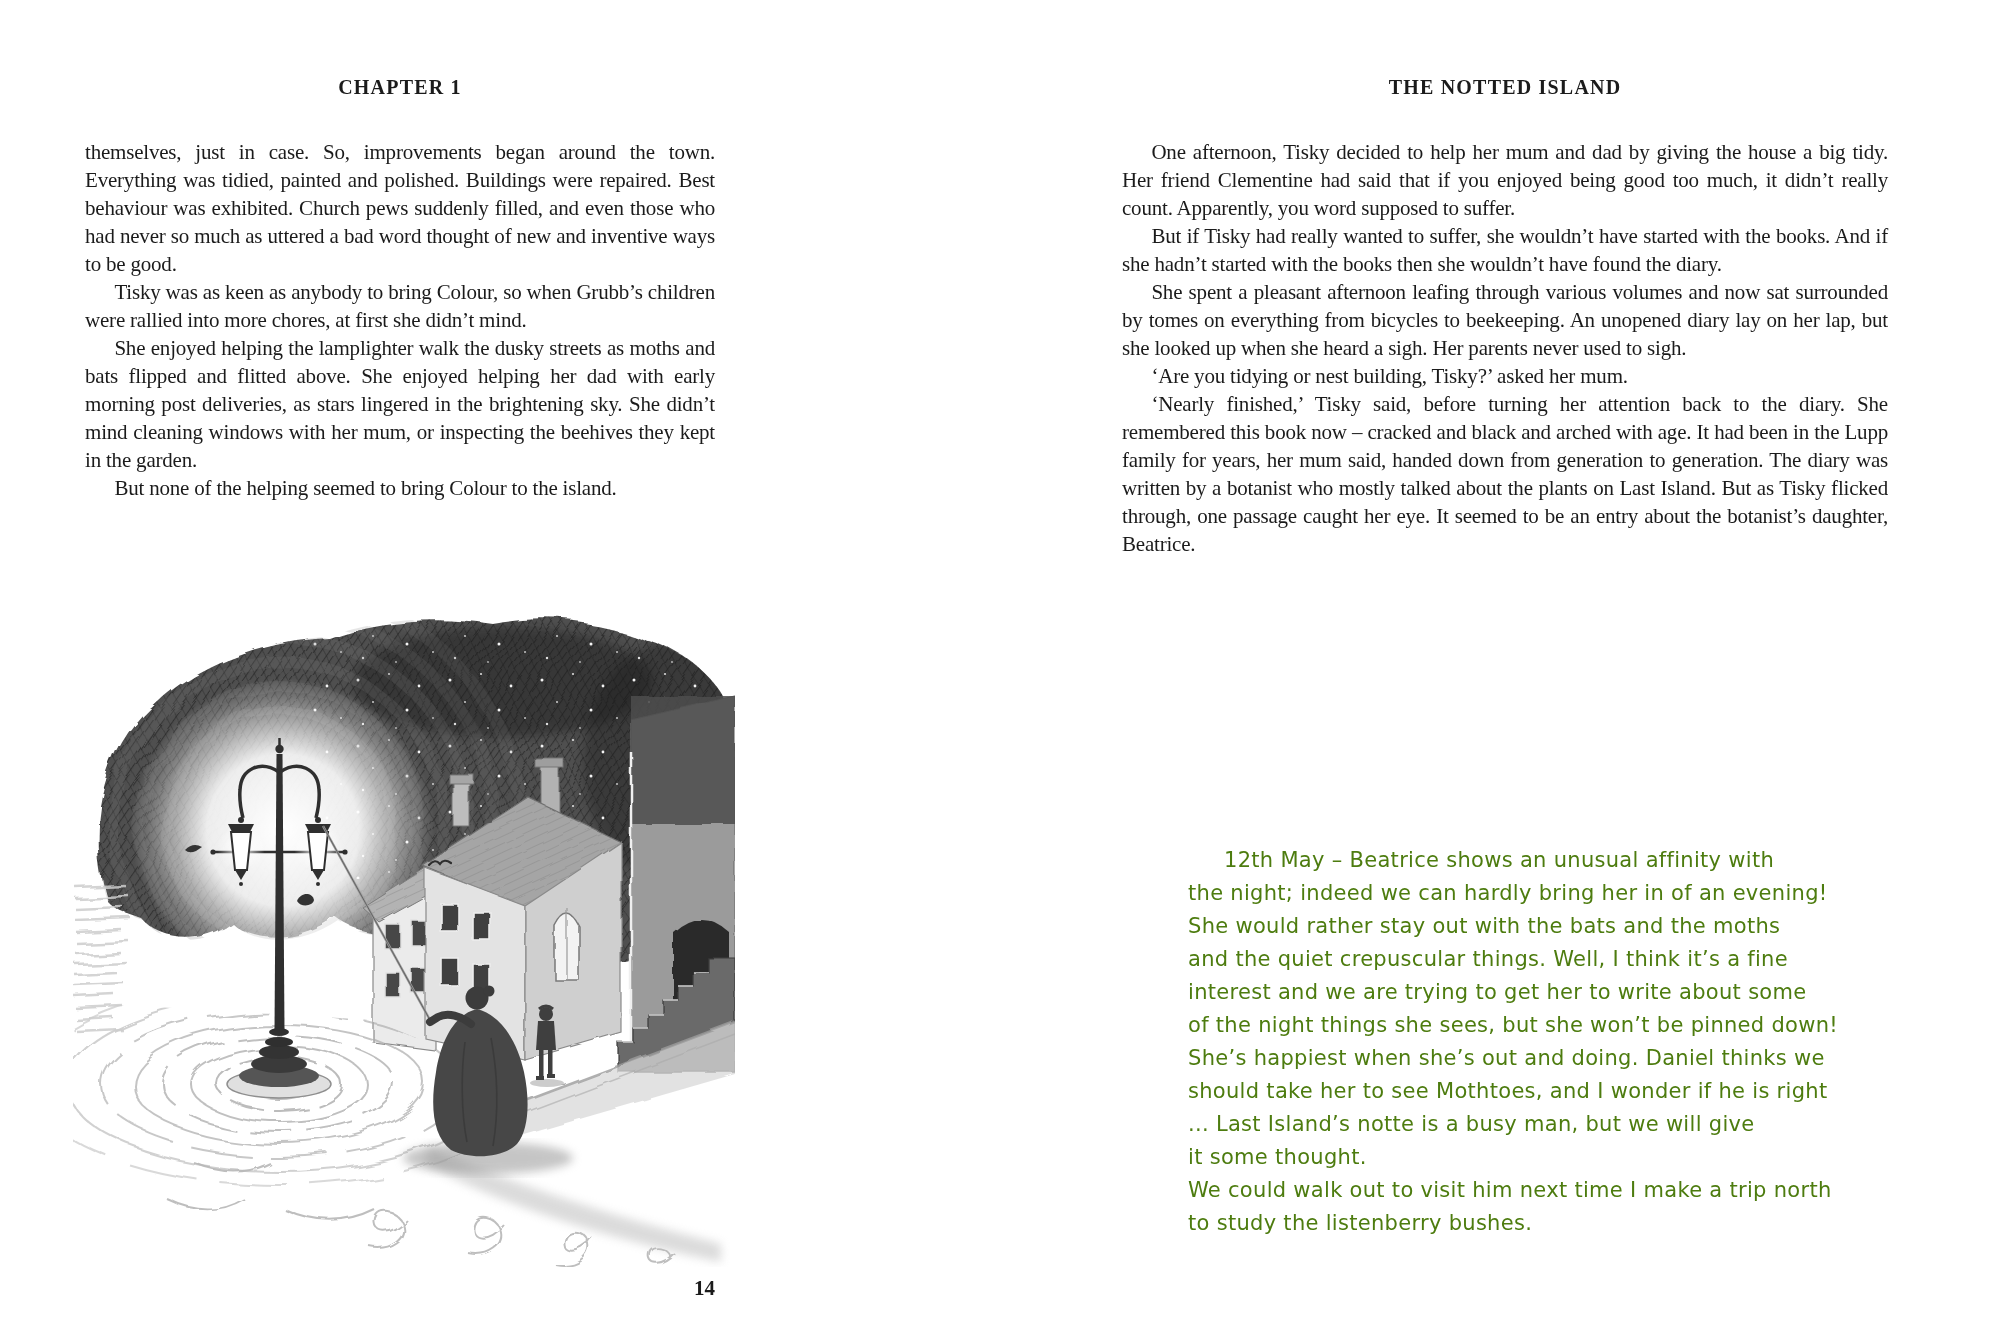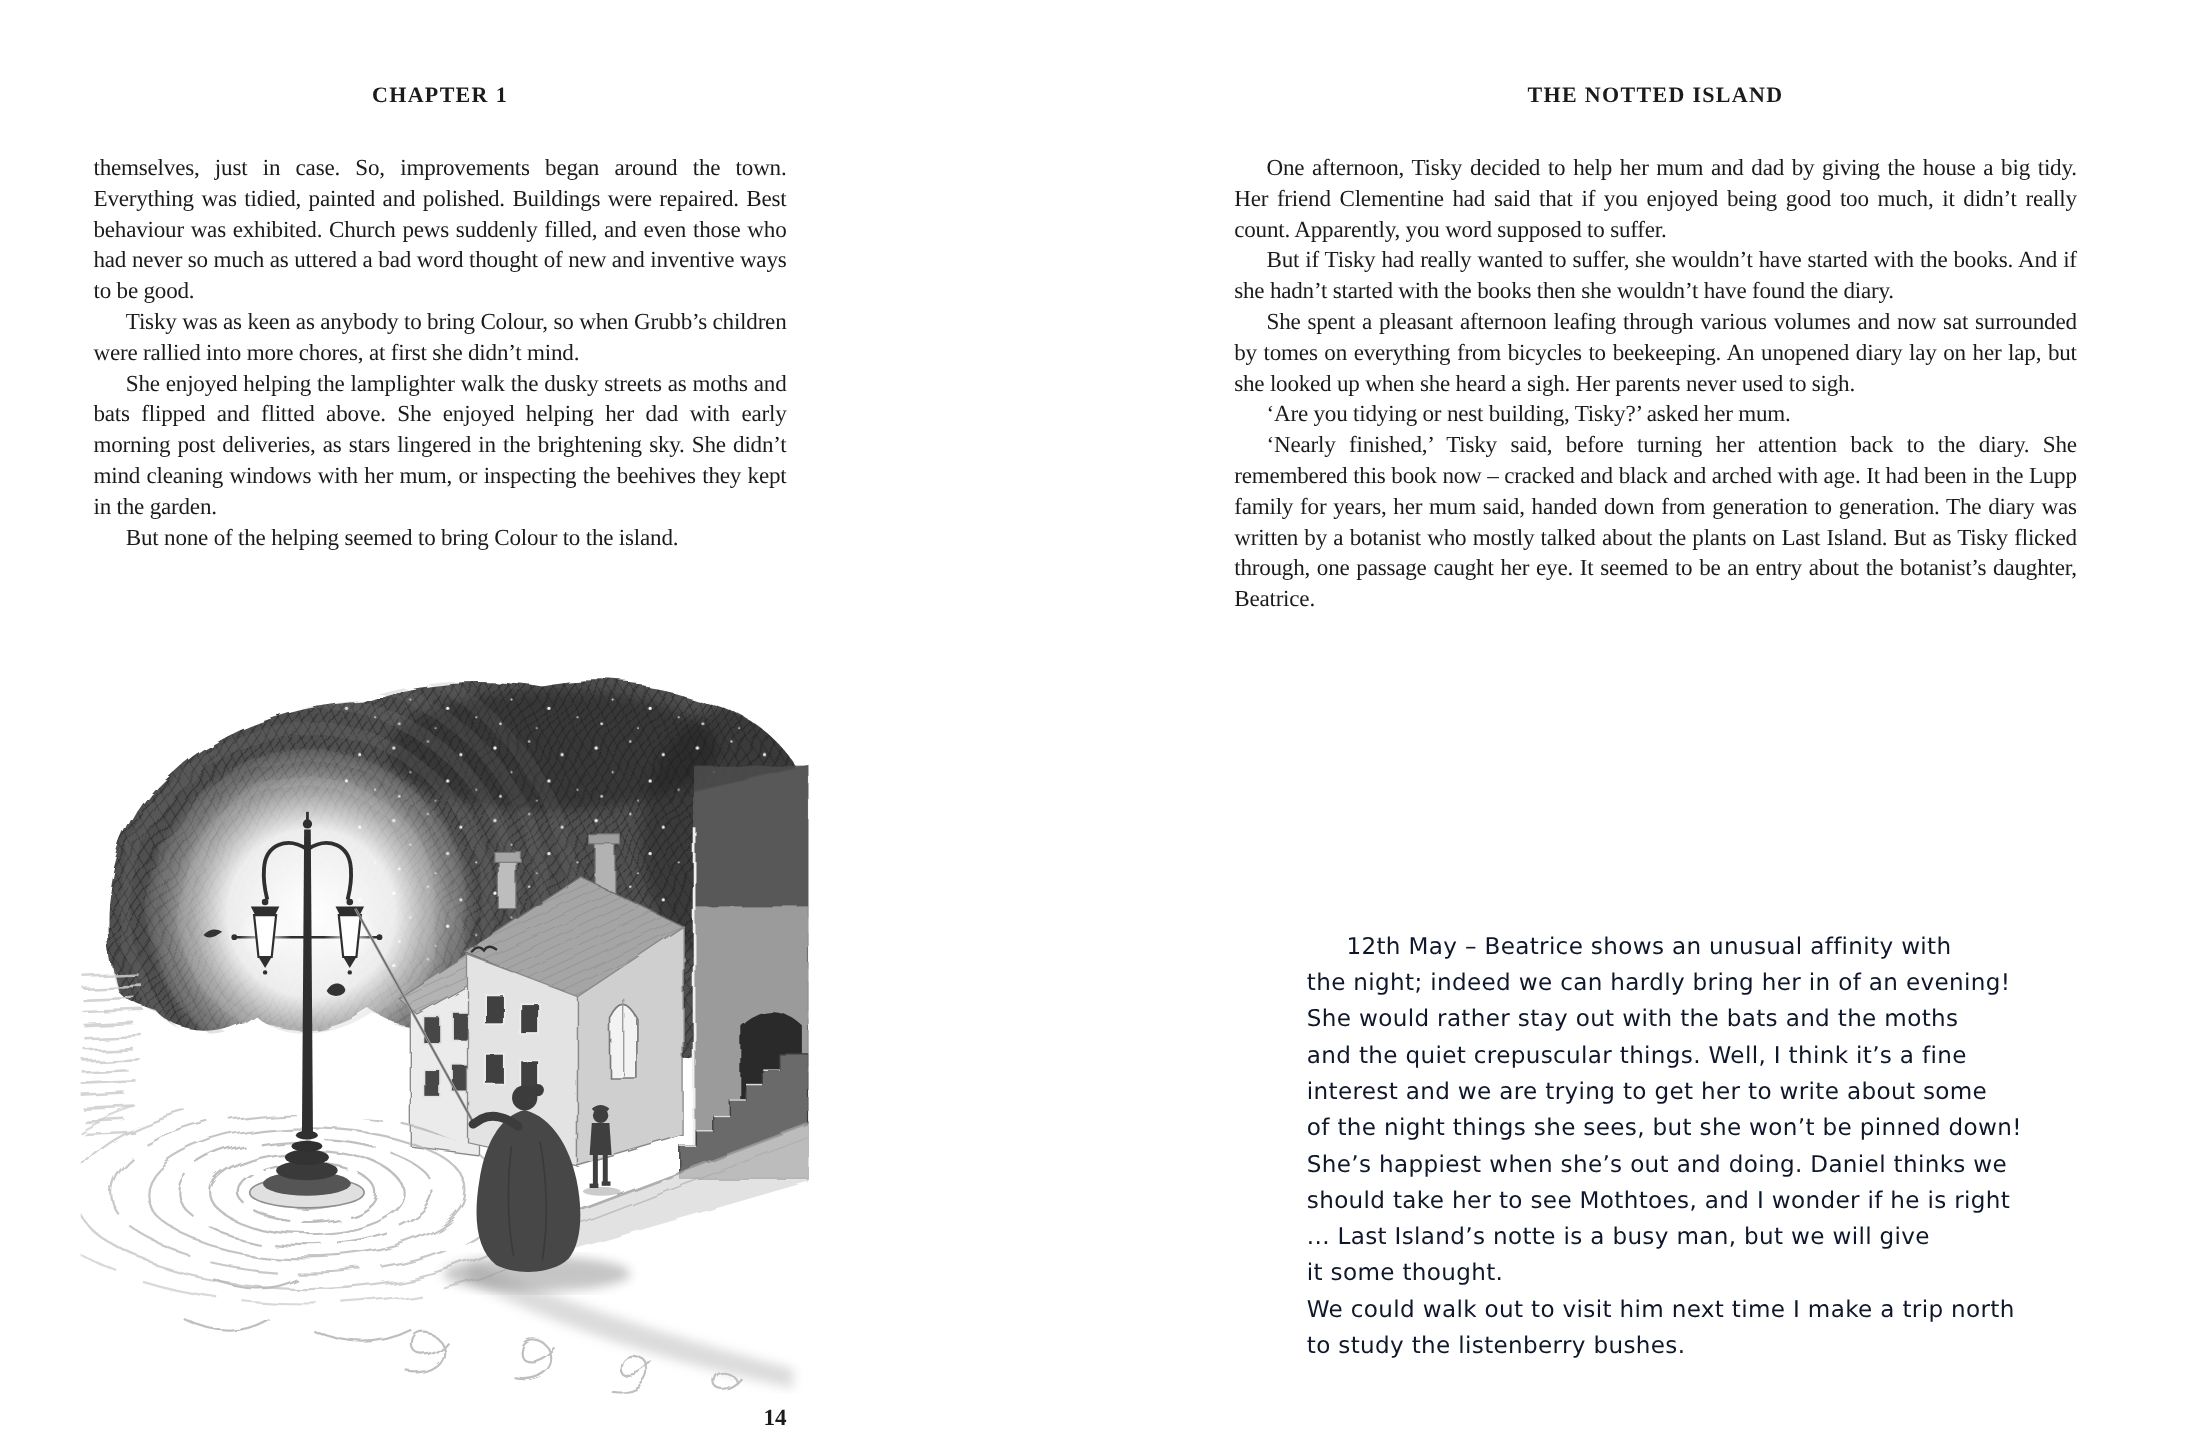--- a/index.html
+++ b/index.html
@@ -31,21 +31,21 @@
   .illustration {
     position:absolute; top:570px; left:-12px;
     width:662px; height:665px; margin:0;
   }
   .illustration svg { display:block; width:100%; height:100%; }
 
   .diary {
     position:absolute; top:812px; left:66px; width:690px;
     font-family:"DejaVu Sans", sans-serif;
     font-size:21px; line-height:33px; letter-spacing:0.3px;
-    color:#0f172a;
+    color:#4d7c0f;
   }
   .diary .diary-line { white-space:nowrap; }
   .diary .diary-line:first-child { padding-left:36px; }
 
   .folio {
     position:absolute; top:1244px; left:0; width:100%;
     text-align:right; font-size:21px; font-weight:bold;
   }
 </style>
 </head>

